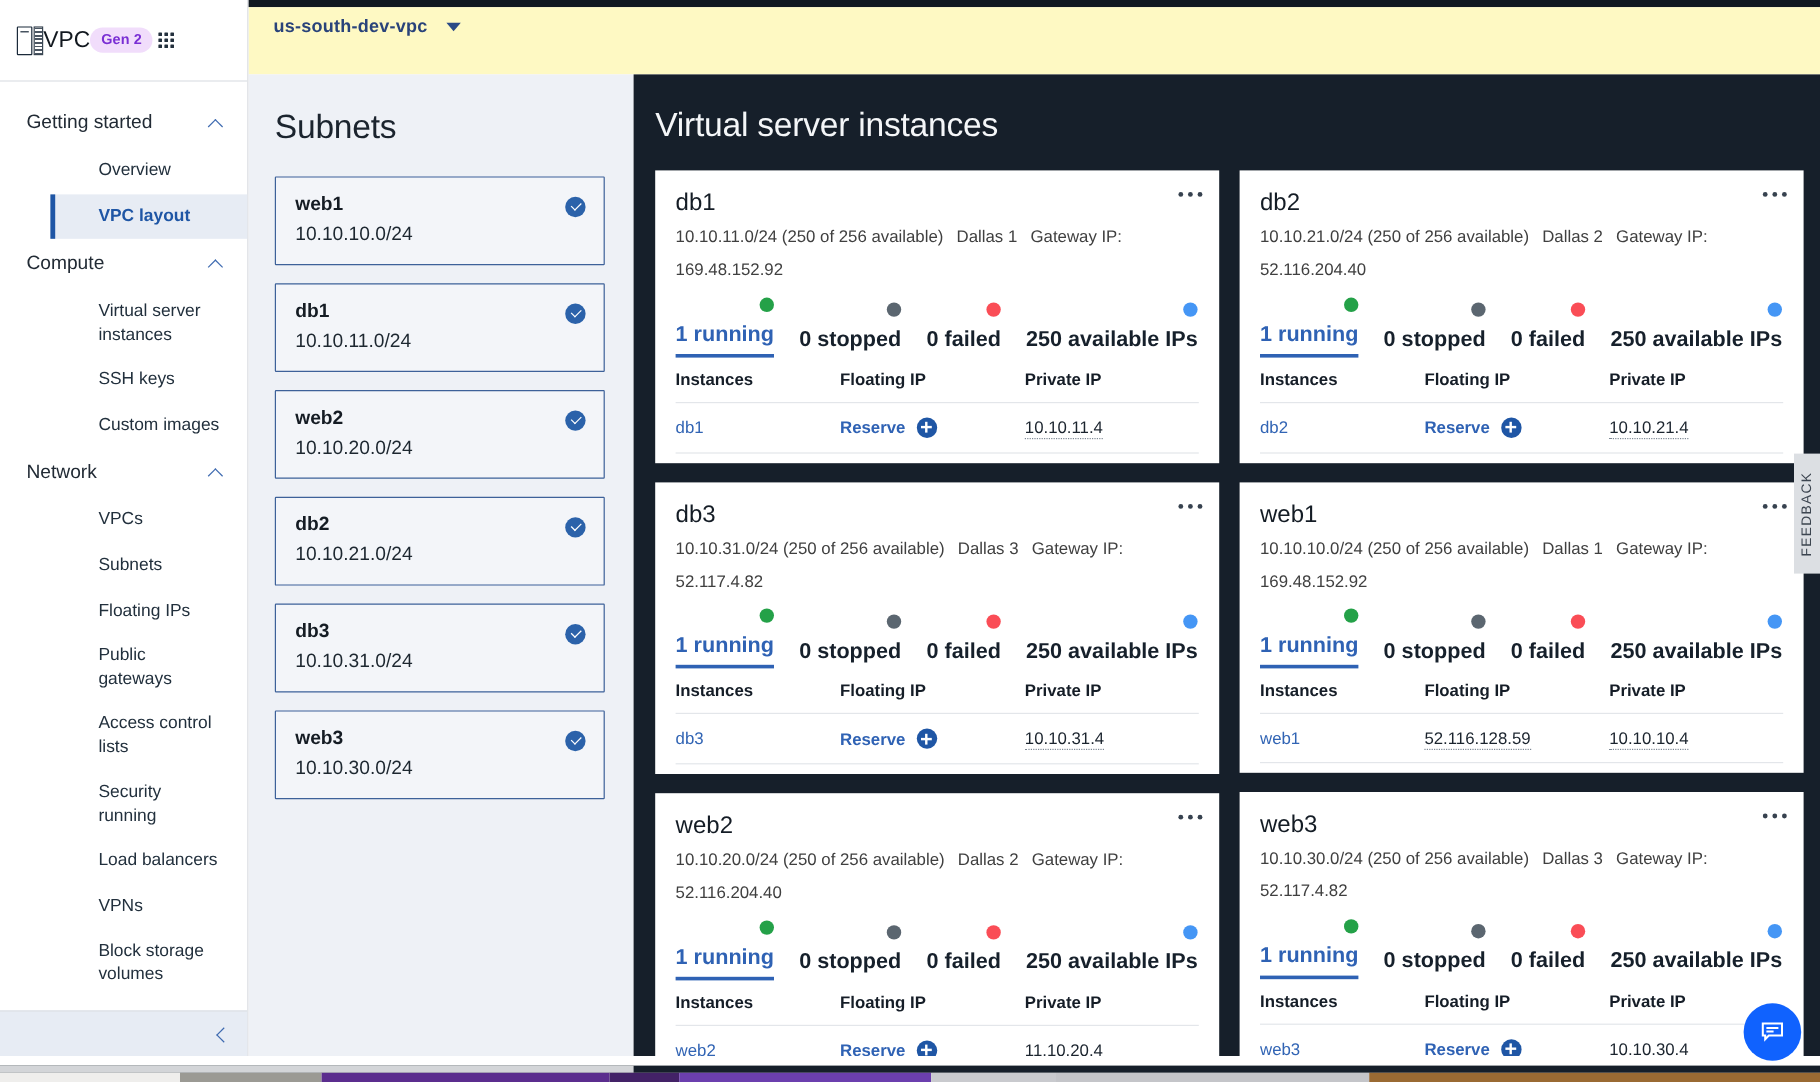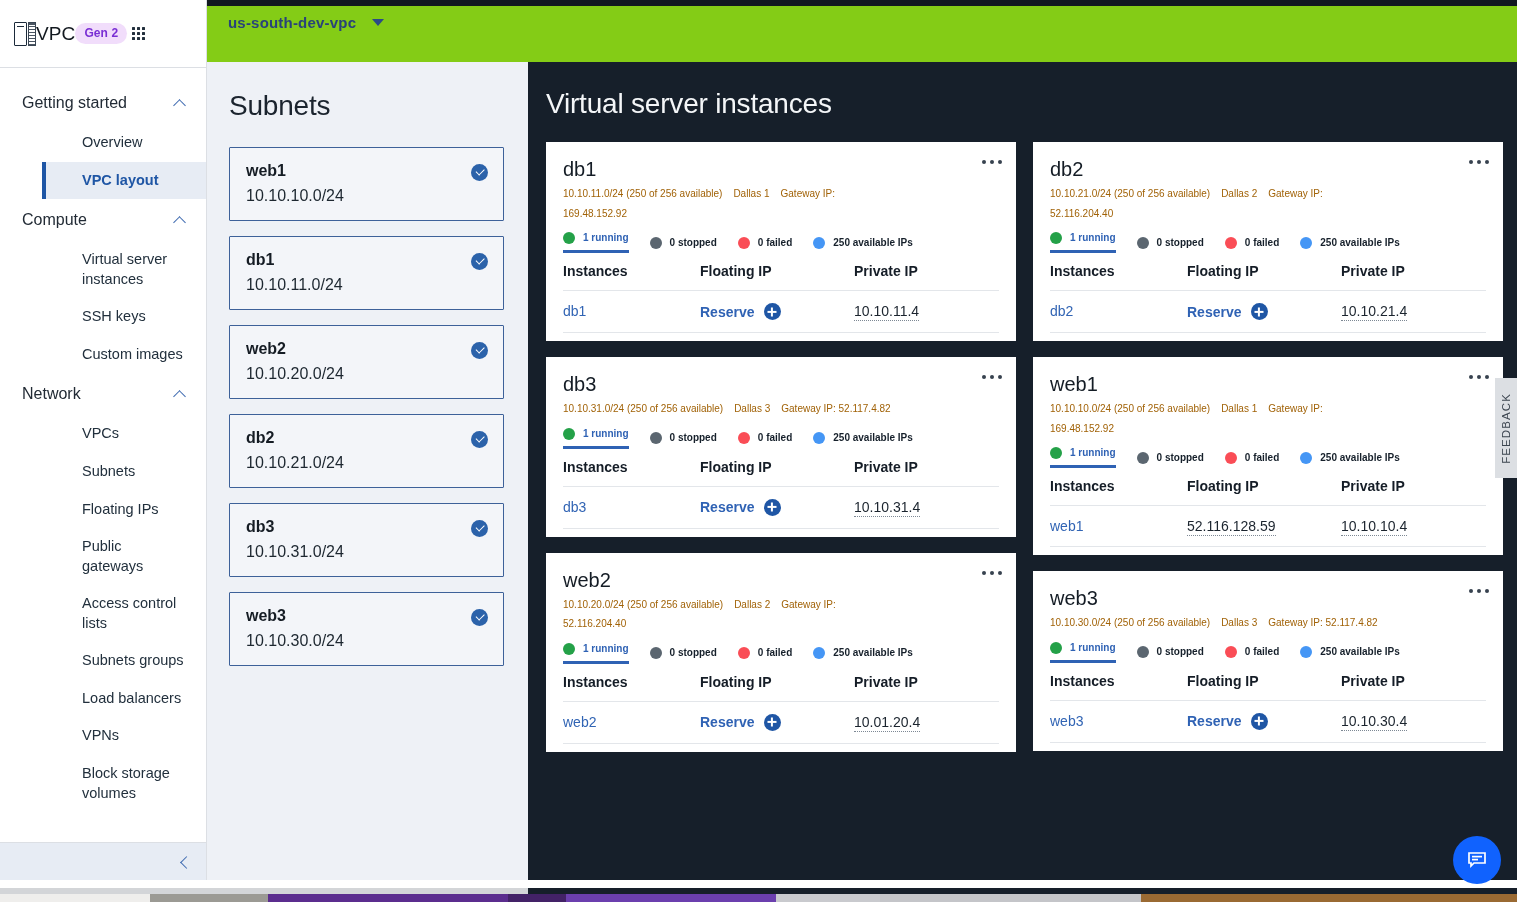--- a/index.html
+++ b/index.html
@@ -85,21 +85,21 @@
   .chev-left { width: 12px; height: 12px; position: relative; }
   .chev-left::before {
     content: ""; position: absolute; left: 4px; top: 2px; width: 8px; height: 8px;
     border-left: 1.6px solid #3e6ab0; border-bottom: 1.6px solid #3e6ab0;
     transform: rotate(45deg);
   }
 
   
   .header {
     position: absolute; left: 207px; top: 6px; width: 1310px; height: 56px;
-    background: #84cc16; display: flex; align-items: flex-start; padding: 8px 0 0 21px;
+    background: #fef9c3; display: flex; align-items: flex-start; padding: 8px 0 0 21px;
   }
   .vpc-select { display: flex; align-items: center; gap: 16px; cursor: pointer; }
   .vpc-select-label {
     font-size: 15px; font-weight: 700; color: #29437a; letter-spacing: .2px;
   }
   .caret {
     width: 0; height: 0; border-left: 6px solid transparent; border-right: 6px solid transparent;
     border-top: 7px solid #2b4a86;
   }
 
@@ -138,33 +138,33 @@
     display: grid; grid-template-columns: 470px 470px; column-gap: 17px;
     align-items: start;
   }
   .col { display: flex; flex-direction: column; }
 
   .vsi-card {
     background: #ffffff; padding: 16px 17px 8px; margin-bottom: 16px; position: relative;
   }
   .vsi-name { font-size: 20px; color: #141c25; font-weight: 400; margin-bottom: 3px; }
   .vsi-meta {
-    font-size: 10px; color: #a16207; line-height: 1.95; margin-bottom: 6px;
+    font-size: 14px; color: #404040; line-height: 1.95; margin-bottom: 6px;
     max-width: 400px;
   }
   .vsi-meta .sp { display: inline-block; width: 11px; }
   .overflow-menu {
     position: absolute; right: 14px; top: 18px; display: flex; gap: 4px; cursor: pointer;
   }
   .overflow-menu i { width: 4px; height: 4px; border-radius: 50%; background: #37424f; }
 
   .stats-row {
     display: flex; align-items: center; gap: 21px; padding-top: 3px; margin-bottom: 2px;
   }
-  .stat { display: flex; align-items: flex-start; gap: 8px; font-size: 10px; cursor: pointer; }
+  .stat { display: flex; align-items: flex-end; gap: 8px; font-size: 18px; cursor: pointer; flex-direction: column; }
   .dot { width: 12px; height: 12px; border-radius: 50%; flex: none; }
   .stat .lbl { color: #16202b; font-weight: 700; }
   .stat.sel { position: relative; padding-bottom: 9px; }
   .stat.sel .lbl { color: #2f62b4; font-weight: 700; }
   .stat.sel::after {
     content: ""; position: absolute; left: 0; right: 0; bottom: 0; height: 3px; background: #2f62b4;
   }
 
   .tbl { width: 100%; margin-top: 10px; }
   .tbl-head { display: flex; font-size: 14px; font-weight: 700; color: #151d27; padding-bottom: 11px; }
@@ -268,21 +268,21 @@
 
     <div class="nav-group">
       <span>Network</span>
       <span class="chev"></span>
     </div>
     <div class="nav-item">VPCs</div>
     <div class="nav-item">Subnets</div>
     <div class="nav-item">Floating IPs</div>
     <div class="nav-item">Public gateways</div>
     <div class="nav-item">Access control lists</div>
-    <div class="nav-item">Subnets groups</div>
+    <div class="nav-item">Security running</div>
     <div class="nav-item">Load balancers</div>
     <div class="nav-item">VPNs</div>
 
     <div class="nav-item">Block storage volumes</div>
   </nav>
 
   <div class="sidebar-collapse">
     <span class="chev-left"></span>
   </div>
 </aside>
@@ -449,21 +449,21 @@
               <div class="c1">Instances</div>
               <div class="c2">Floating IP</div>
               <div class="c3">Private IP</div>
             </div>
             <div class="tbl-row">
               <div class="c1"><span class="inst-link">web2</span></div>
               <div class="c2"><span class="reserve">
                   <span>Reserve</span>
                   <span class="plus-btn"></span>
                 </span></div>
-              <div class="c3"><span class="ip-tip">10.01.20.4</span></div>
+              <div class="c3"><span class="ip-tip">11.10.20.4</span></div>
             </div>
           </div>
         </div>
       </div>
     <div class="col" id="col-right">
         <div class="vsi-card">
           <div class="overflow-menu">
             <i></i>
             <i></i>
             <i></i>

